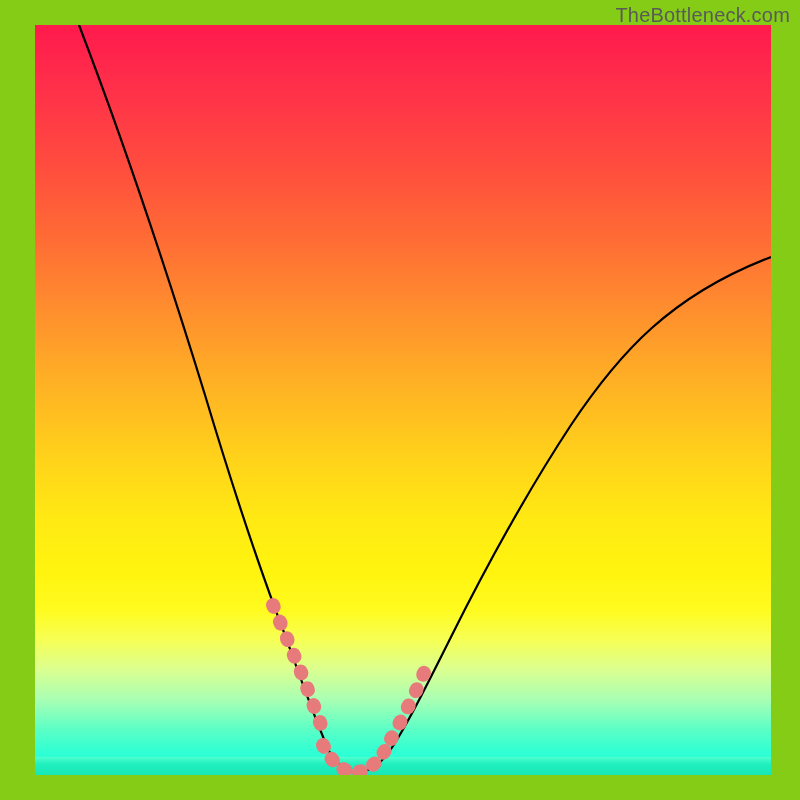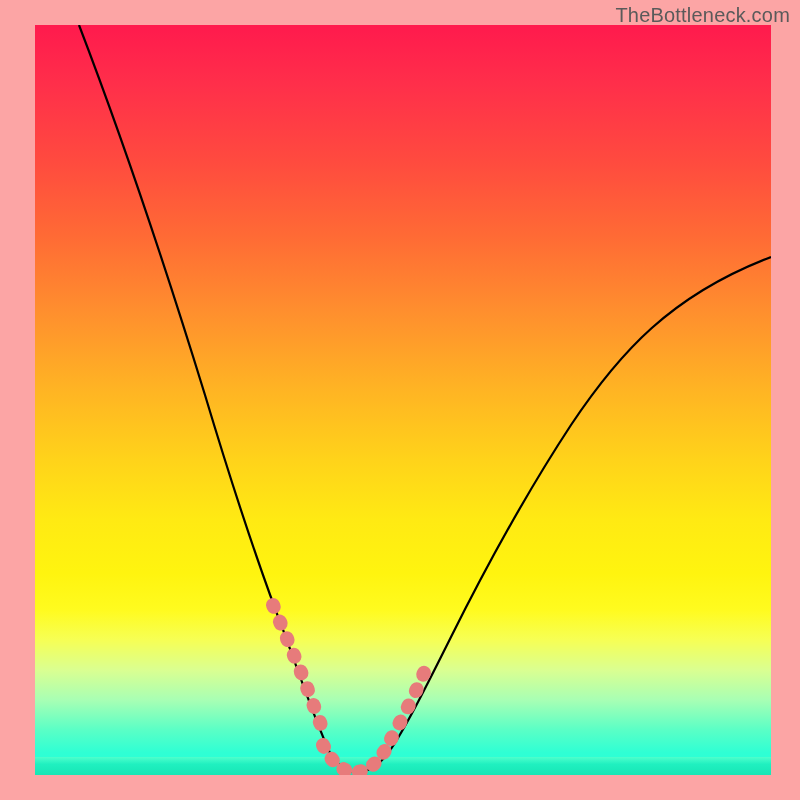--- a/index.html
+++ b/index.html
@@ -10,21 +10,21 @@
     background: #000;
     overflow: hidden;
     font-family: Arial, Helvetica, sans-serif;
   }
   .frame {
     position: absolute;
     left: 0;
     top: 0;
     width: 800px;
     height: 800px;
-    background: #fca5a5;
+    background: #84cc16;
   }
   .plot {
     position: absolute;
     left: 35px;
     top: 25px;
     width: 736px;
     height: 750px;
     overflow: hidden;
   }
   .gradient {

